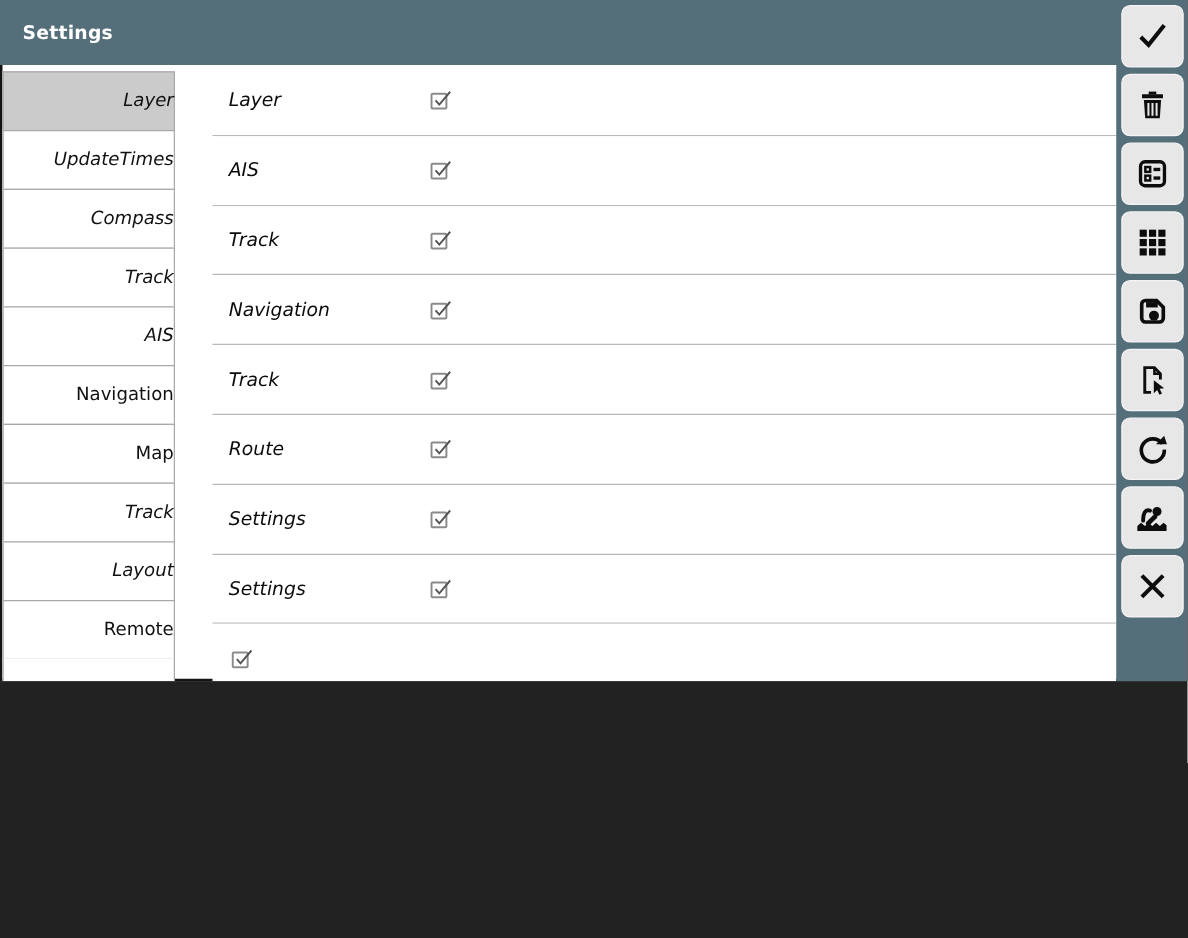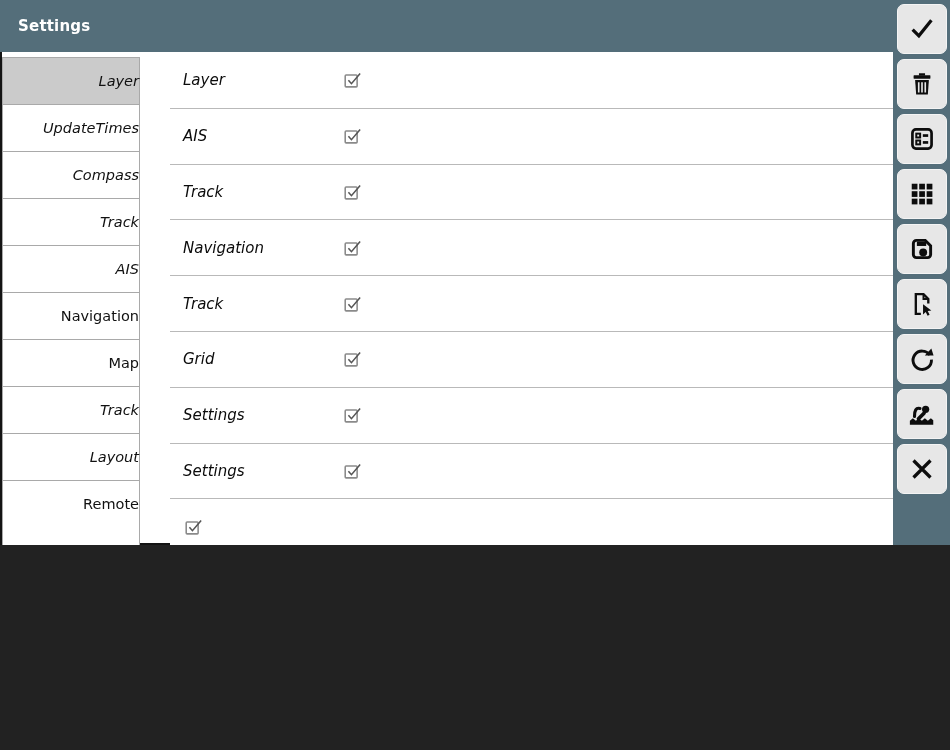--- a/index.html
+++ b/index.html
@@ -148,21 +148,21 @@
       <span class="row-label">Track</span>
       <span class="checkbox">
         <svg width="22" height="22" viewBox="0 0 24 24">
             <rect x="3.5" y="6.5" width="13" height="13" rx="1" fill="#fff" stroke="#8a8a8a" stroke-width="1.7"></rect>
             <path d="M7 12.3 L10.3 16 L19.8 4.8" fill="none" stroke="#555" stroke-width="1.7"></path>
           </svg>
       </span>
     </div>
 
     <div class="row">
-      <span class="row-label">Grid</span>
+      <span class="row-label">Route</span>
       <span class="checkbox">
         <svg width="22" height="22" viewBox="0 0 24 24">
             <rect x="3.5" y="6.5" width="13" height="13" rx="1" fill="#fff" stroke="#8a8a8a" stroke-width="1.7"></rect>
             <path d="M7 12.3 L10.3 16 L19.8 4.8" fill="none" stroke="#555" stroke-width="1.7"></path>
           </svg>
       </span>
     </div>
 
     <div class="row">
       <span class="row-label">Settings</span>

